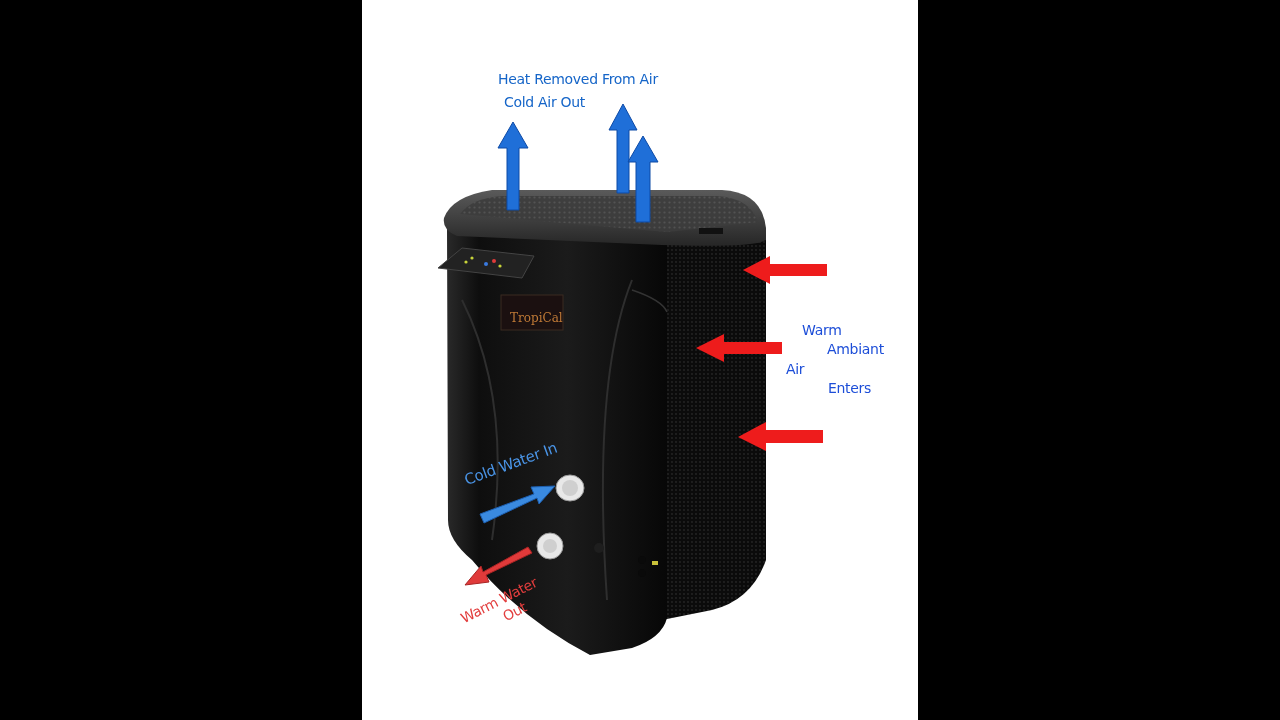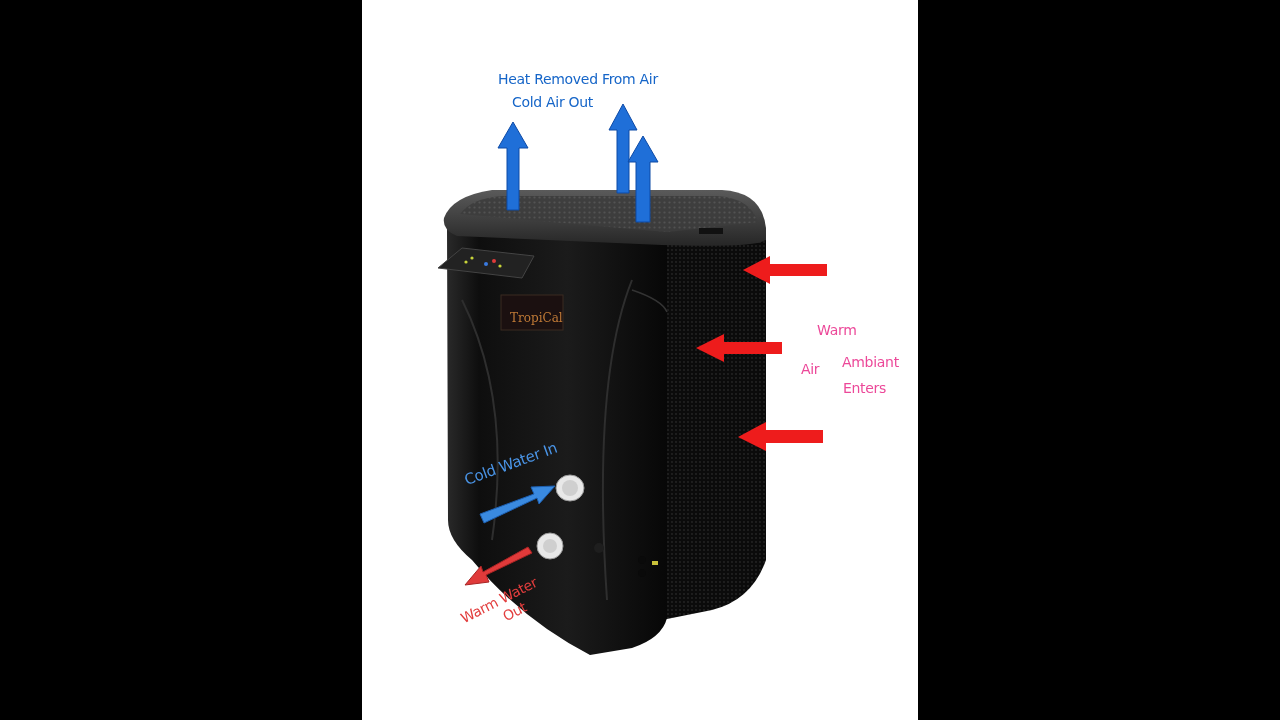--- a/index.html
+++ b/index.html
@@ -1,20 +1,20 @@
 <!DOCTYPE html>
 <html><head>
 <meta charset="utf-8">
 <style>
   html,body{margin:0;padding:0;}
   body{width:1280px;height:720px;background:#000;position:relative;overflow:hidden;font-family:"DejaVu Sans","Liberation Sans",sans-serif;}
   .canvas{position:absolute;left:362px;top:0;width:556px;height:720px;background:#fff;overflow:hidden;}
   .lbl{position:absolute;white-space:nowrap;font-size:14px;letter-spacing:-0.3px;}
   .blue{color:#1565c8;}
-  .red{color:#ec4899;margin-left:15px;}
+  .red{color:#1d4ed8;}
   .lred{color:#e23d3d;}
   svg{position:absolute;left:0;top:0;}
 </style>
 </head>
 <body>
 
 <div class="canvas">
   <svg width="556" height="720" viewBox="0 0 556 720">
     <defs>
       <linearGradient id="bodyG" x1="0" x2="1" y1="0" y2="0">
@@ -104,24 +104,24 @@
     <g>
       <path d="M118 514 L172 494 L169 487 L193 486 L177 504 L175 498 L122 523 Z" fill="#3a8ae0" stroke="#1d5fb0" stroke-width="1"></path>
     </g>
 
     <g>
       <path d="M170 553 L124 575 L127 582 L103 585 L119 566 L121 572 L166 547 Z" fill="#e03a3a" stroke="#a82424" stroke-width="1"></path>
     </g>
   </svg>
 
   <div class="lbl blue" style="left:136px;top:71px;">Heat Removed From Air</div>
-  <div class="lbl blue" style="left:150px;top:94px;">Cold Air Out</div>
+  <div class="lbl blue" style="left:142px;top:94px;">Cold Air Out</div>
 
   <div class="lbl red" style="left:440px;top:322px;">Warm</div>
-  <div class="lbl red" style="left:465px;top:354px;">Ambiant</div>
+  <div class="lbl red" style="left:465px;top:341px;">Ambiant</div>
   <div class="lbl red" style="left:424px;top:361px;">Air</div>
   <div class="lbl red" style="left:466px;top:380px;text-align:right;">Enters</div>
 
   <div class="lbl blue" style="left:100px;top:472px;font-size:15px;color:#4a94e6;transform:rotate(-20deg);transform-origin:left top;">Cold Water In</div>
 
   <div class="lbl lred" style="left:96px;top:612px;font-size:14px;transform:rotate(-27deg);transform-origin:left top;">Warm Water</div>
   <div class="lbl lred" style="left:138px;top:610px;font-size:14px;transform:rotate(-27deg);transform-origin:left top;">Out</div>
 </div>
 
 </body></html>

